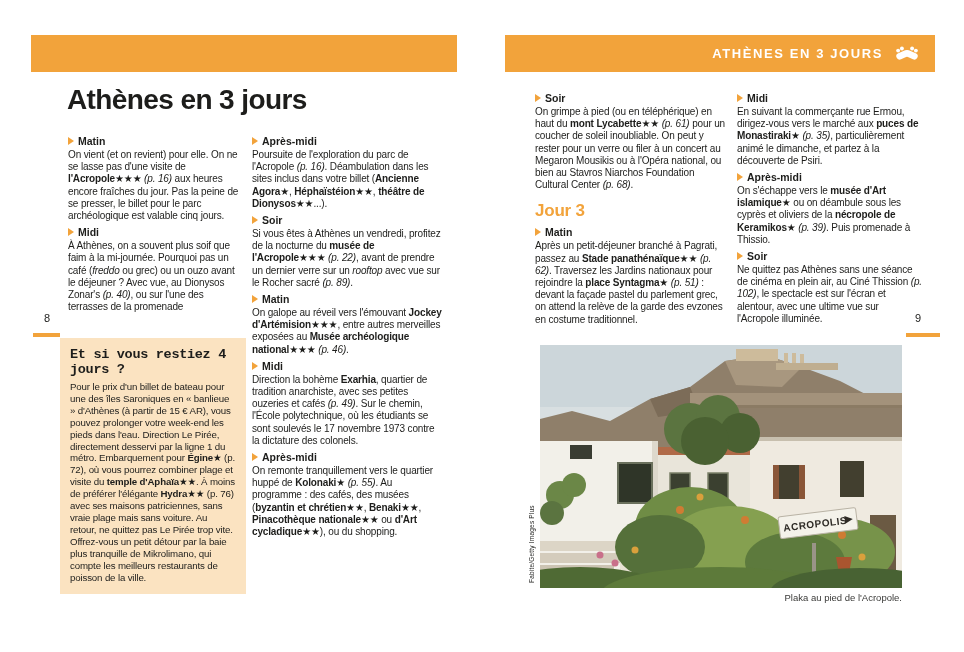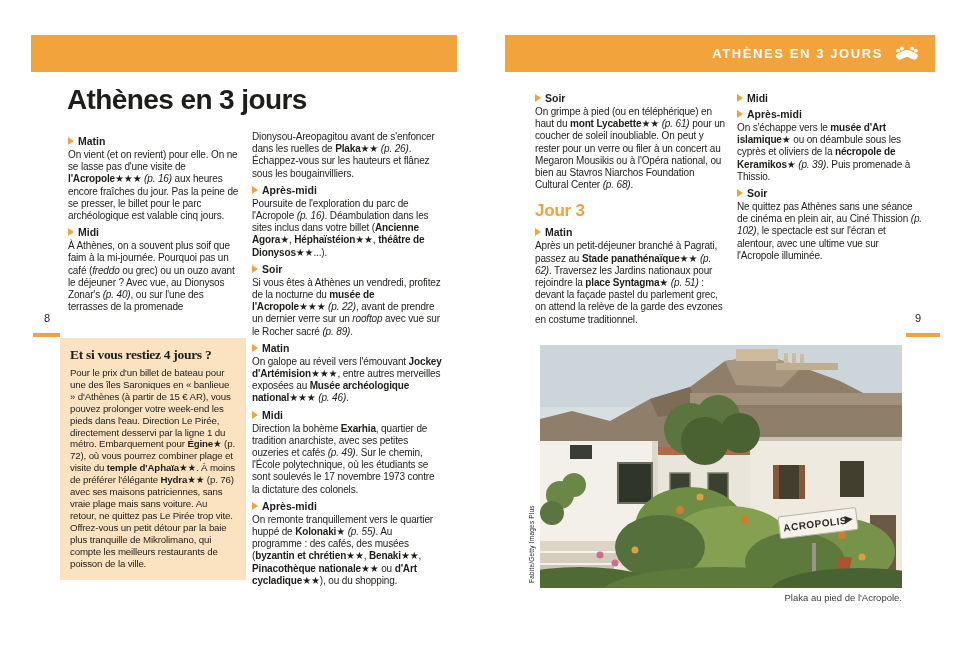--- a/index.html
+++ b/index.html
@@ -32,21 +32,21 @@
 
   .tl{display:flex;align-items:center;gap:4px;font-weight:700;font-size:10.5px;margin:4px 0 2px;}
   .tri{width:0;height:0;border-left:6px solid var(--accent);border-top:4px solid transparent;border-bottom:4px solid transparent;flex:0 0 auto;}
 
   .body{font-size:10px;line-height:12.2px;letter-spacing:-0.15px;margin:0 0 1px;}
   .b{font-weight:700;}
   .i{font-style:italic;}
 
   
   .box{position:absolute;left:60px;top:338px;width:186px;background:var(--box-bg);padding:9px 10px 10px;box-sizing:border-box;}
-  .box h3{font-family:Liberation Serif, serif;font-size:13.5px;margin:0 0 4px;letter-spacing:-0.3px;color:var(--body-text);}
+  .box h3{font-family:Liberation Mono, monospace;font-size:13.5px;margin:0 0 4px;letter-spacing:-0.3px;color:var(--body-text);}
   .box .body{font-size:9.7px;line-height:11.9px;}
 
   
   .pagenum{position:absolute;font-size:11px;color:var(--body-text);}
   .pn-left{left:44px;top:312px;}
   .pn-right{left:915px;top:312px;}
   .tick{position:absolute;top:333px;height:4px;background:var(--accent);}
   .tick-left{left:33px;width:27px;}
   .tick-right{left:906px;width:34px;}
 
@@ -76,21 +76,20 @@
     </div>
     <p class="body"><span>À Athènes, on a souvent plus soif que faim à la mi-journée. Pourquoi pas un café (</span><span class="i">freddo</span><span> ou grec) ou un ouzo avant le déjeuner ? Avec vue, au Dionysos Zonar's </span><span class="i">(p. 40)</span><span>, ou sur l'une des terrasses de la promenade</span></p>
   </div>
 
   <aside class="box">
     <h3>Et si vous restiez 4 jours ?</h3>
     <p class="body"><span>Pour le prix d'un billet de bateau pour une des îles Saroniques en « banlieue » d'Athènes (à partir de 15 € AR), vous pouvez prolonger votre week-end les pieds dans l'eau. Direction Le Pirée, directement desservi par la ligne 1 du métro. Embarquement pour </span><span class="b">Égine★</span><span> (p. 72), où vous pourrez combiner plage et visite du </span><span class="b">temple d'Aphaïa★★</span><span>. À moins de préférer l'élégante </span><span class="b">Hydra★★</span><span> (p. 76) avec ses maisons patriciennes, sans vraie plage mais sans voiture. Au retour, ne quittez pas Le Pirée trop vite. Offrez-vous un petit détour par la baie plus tranquille de Mikrolimano, qui compte les meilleurs restaurants de poisson de la ville.</span></p>
   </aside>
 
   <div class="col col-l2">
-    <p class="body"><span>Dionysou-Areopagitou avant de s'enfoncer dans les ruelles de </span><span class="b">Plaka★★</span><span> </span><span class="i">(p. 26)</span><span>. Échappez-vous sur les hauteurs et flânez sous les bougainvilliers.</span></p>
     <div class="tl">
       <span class="tri"></span>
       <span>Après-midi</span>
     </div>
     <p class="body"><span>Poursuite de l'exploration du parc de l'Acropole </span><span class="i">(p. 16)</span><span>. Déambulation dans les sites inclus dans votre billet (</span><span class="b">Ancienne Agora★</span><span>, </span><span class="b">Héphaïstéion★★</span><span>, </span><span class="b">théâtre de Dionysos★★</span><span>...).</span></p>
     <div class="tl">
       <span class="tri"></span>
       <span>Soir</span>
     </div>
     <p class="body"><span>Si vous êtes à Athènes un vendredi, profitez de la nocturne du </span><span class="b">musée de l'Acropole★★★</span><span> </span><span class="i">(p. 22)</span><span>, avant de prendre un dernier verre sur un </span><span class="i">rooftop</span><span> avec vue sur le Rocher sacré </span><span class="i">(p. 89)</span><span>.</span></p>
@@ -140,20 +139,21 @@
       <span>Matin</span>
     </div>
     <p class="body"><span>Après un petit-déjeuner branché à Pagrati, passez au </span><span class="b">Stade panathénaïque★★</span><span> </span><span class="i">(p. 62)</span><span>. Traversez les Jardins nationaux pour rejoindre la </span><span class="b">place Syntagma★</span><span> </span><span class="i">(p. 51)</span><span> : devant la façade pastel du parlement grec, on attend la relève de la garde des evzones en costume traditionnel.</span></p>
   </div>
 
   <div class="col col-r2">
     <div class="tl">
       <span class="tri"></span>
       <span>Midi</span>
     </div>
+    <p class="body"><span>En suivant la commerçante rue Ermou, dirigez-vous vers le marché aux </span><span class="b">puces de Monastiraki★</span><span> </span><span class="i">(p. 35)</span><span>, particulièrement animé le dimanche, et partez à la découverte de Psiri.</span></p>
     <div class="tl">
       <span class="tri"></span>
       <span>Après-midi</span>
     </div>
     <p class="body"><span>On s'échappe vers le </span><span class="b">musée d'Art islamique★</span><span> ou on déambule sous les cyprès et oliviers de la </span><span class="b">nécropole de Keramikos★</span><span> </span><span class="i">(p. 39)</span><span>. Puis promenade à Thissio.</span></p>
     <div class="tl">
       <span class="tri"></span>
       <span>Soir</span>
     </div>
     <p class="body"><span>Ne quittez pas Athènes sans une séance de cinéma en plein air, au Ciné Thission </span><span class="i">(p. 102)</span><span>, le spectacle est sur l'écran et alentour, avec une ultime vue sur l'Acropole illuminée.</span></p>

